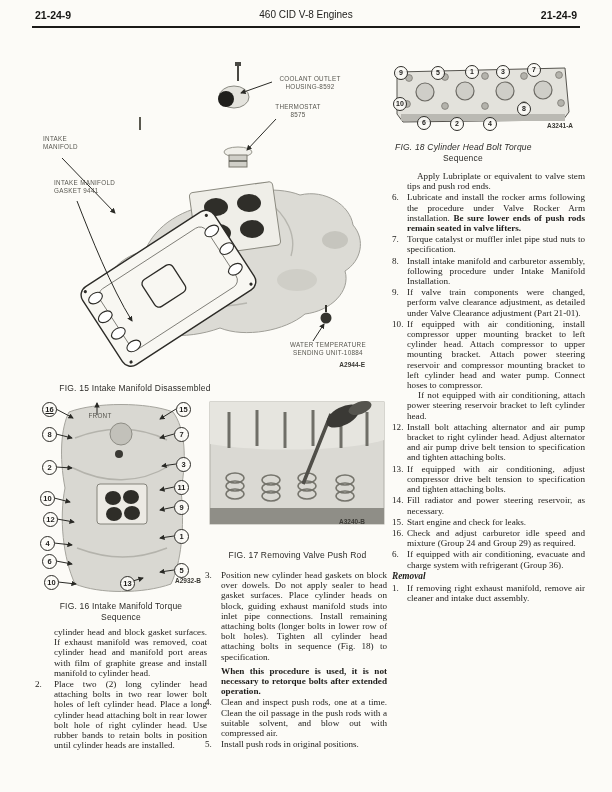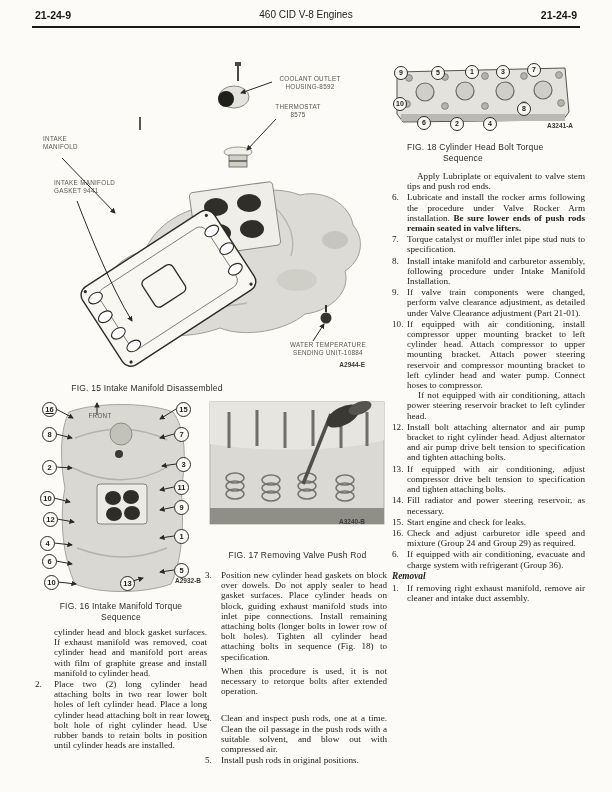--- a/index.html
+++ b/index.html
@@ -27,21 +27,21 @@
   
   .col{position:absolute;font-size:9.15px;line-height:10.2px;text-align:justify;color:#1d1c1a;}
   .li{display:flex;margin-bottom:1px;}
   .num{flex:none;}
   .col .num{width:15px;}
   .col.wide-num .num{width:19px;}
   .col.mid-num .num{width:16px;}
   .txt{flex:1;}
   .txt.ifirst{text-indent:10px;}
   .cont{display:block;text-indent:11px;}
-  .boldpara{display:block;font-weight:normal;margin:4px 0 16px 0;}
+  .boldpara{display:block;font-weight:bold;margin:4px 0 0 0;}
   .txt b{font-weight:bold;}
   .sect-head{font:bold 10px "Liberation Sans",sans-serif;letter-spacing:.3px;color:#121210;
              margin:7px 0 3px 0;}
   .sub-head{font-weight:bold;font-style:italic;font-size:9.3px;margin:0 0 2px 0;}
 </style>
 </head>
 <body>
 
 <div class="page">
 
@@ -129,21 +129,21 @@
     </div>
     <div class="lbl" style="left:19px;top:124px;width:90px;">
       <span>INTAKE MANIFOLD</span>
       <span>GASKET 9441</span>
     </div>
     <div class="lbl ctr" style="left:243px;top:286px;width:100px;">
       <span>WATER TEMPERATURE</span>
       <span>SENDING UNIT-10884</span>
     </div>
     <div class="code" style="left:270px;top:306px;width:60px;">A2944-E</div>
-    <div class="cap ctr" style="left:12px;top:328px;width:200px;">FIG. 15 Intake Manifold Disassembled</div>
+    <div class="cap ctr" style="left:0px;top:328px;width:200px;">FIG. 15 Intake Manifold Disassembled</div>
   </div>
 
   <div class="fig" style="left:35px;top:398px;width:172px;height:232px;">
     <svg class="figsvg" width="172" height="200" viewBox="0 0 172 200">
       <path d="M34,14 C60,4 112,4 138,14 C150,30 152,60 146,92 C150,130 146,165 136,186
                C108,196 64,196 40,186 C28,160 24,120 30,90 C24,58 26,30 34,14 Z" fill="#d9d8d2" stroke="#a5a49d" stroke-width="1"></path>
       <path d="M40,40 C70,28 104,28 132,42" fill="none" stroke="#b4b3ac" stroke-width="1.4"></path>
       <circle cx="86" cy="36" r="11" fill="#c2c1ba" stroke="#8e8d85"></circle>
       <circle cx="84" cy="56" r="4" fill="#3a3934"></circle>
       <path d="M38,70 C70,86 104,86 134,68" fill="none" stroke="#b4b3ac" stroke-width="1.4"></path>
@@ -261,21 +261,21 @@
     <span class="circ sm" style="left:38px;top:8px;">5</span>
     <span class="circ sm" style="left:72px;top:7px;">1</span>
     <span class="circ sm" style="left:103px;top:7px;">3</span>
     <span class="circ sm" style="left:134px;top:5px;">7</span>
     <span class="circ sm" style="left:0px;top:39px;">10</span>
     <span class="circ sm" style="left:124px;top:44px;">8</span>
     <span class="circ sm" style="left:24px;top:58px;">6</span>
     <span class="circ sm" style="left:57px;top:59px;">2</span>
     <span class="circ sm" style="left:90px;top:59px;">4</span>
     <div class="code" style="left:120px;top:64px;width:60px;">A3241-A</div>
-    <div class="cap" style="left:14px;top:84px;width:190px;">FIG. 18 Cylinder Head Bolt Torque</div>
+    <div class="cap" style="left:2px;top:84px;width:190px;font-style:italic;">FIG. 18 Cylinder Head Bolt Torque</div>
     <div class="cap" style="left:50px;top:95px;width:140px;">Sequence</div>
   </div>
 
   <div class="col wide-num" style="left:35px;top:627px;width:172px;">
       <div class="li">
         <span class="num"></span>
         <span class="txt">cylinder head and block gasket surfaces. If exhaust manifold was removed, coat cylinder head and manifold port areas with film of graphite grease and install manifold to cylinder head.</span>
       </div>
       <div class="li">
         <span class="num">2.</span>

